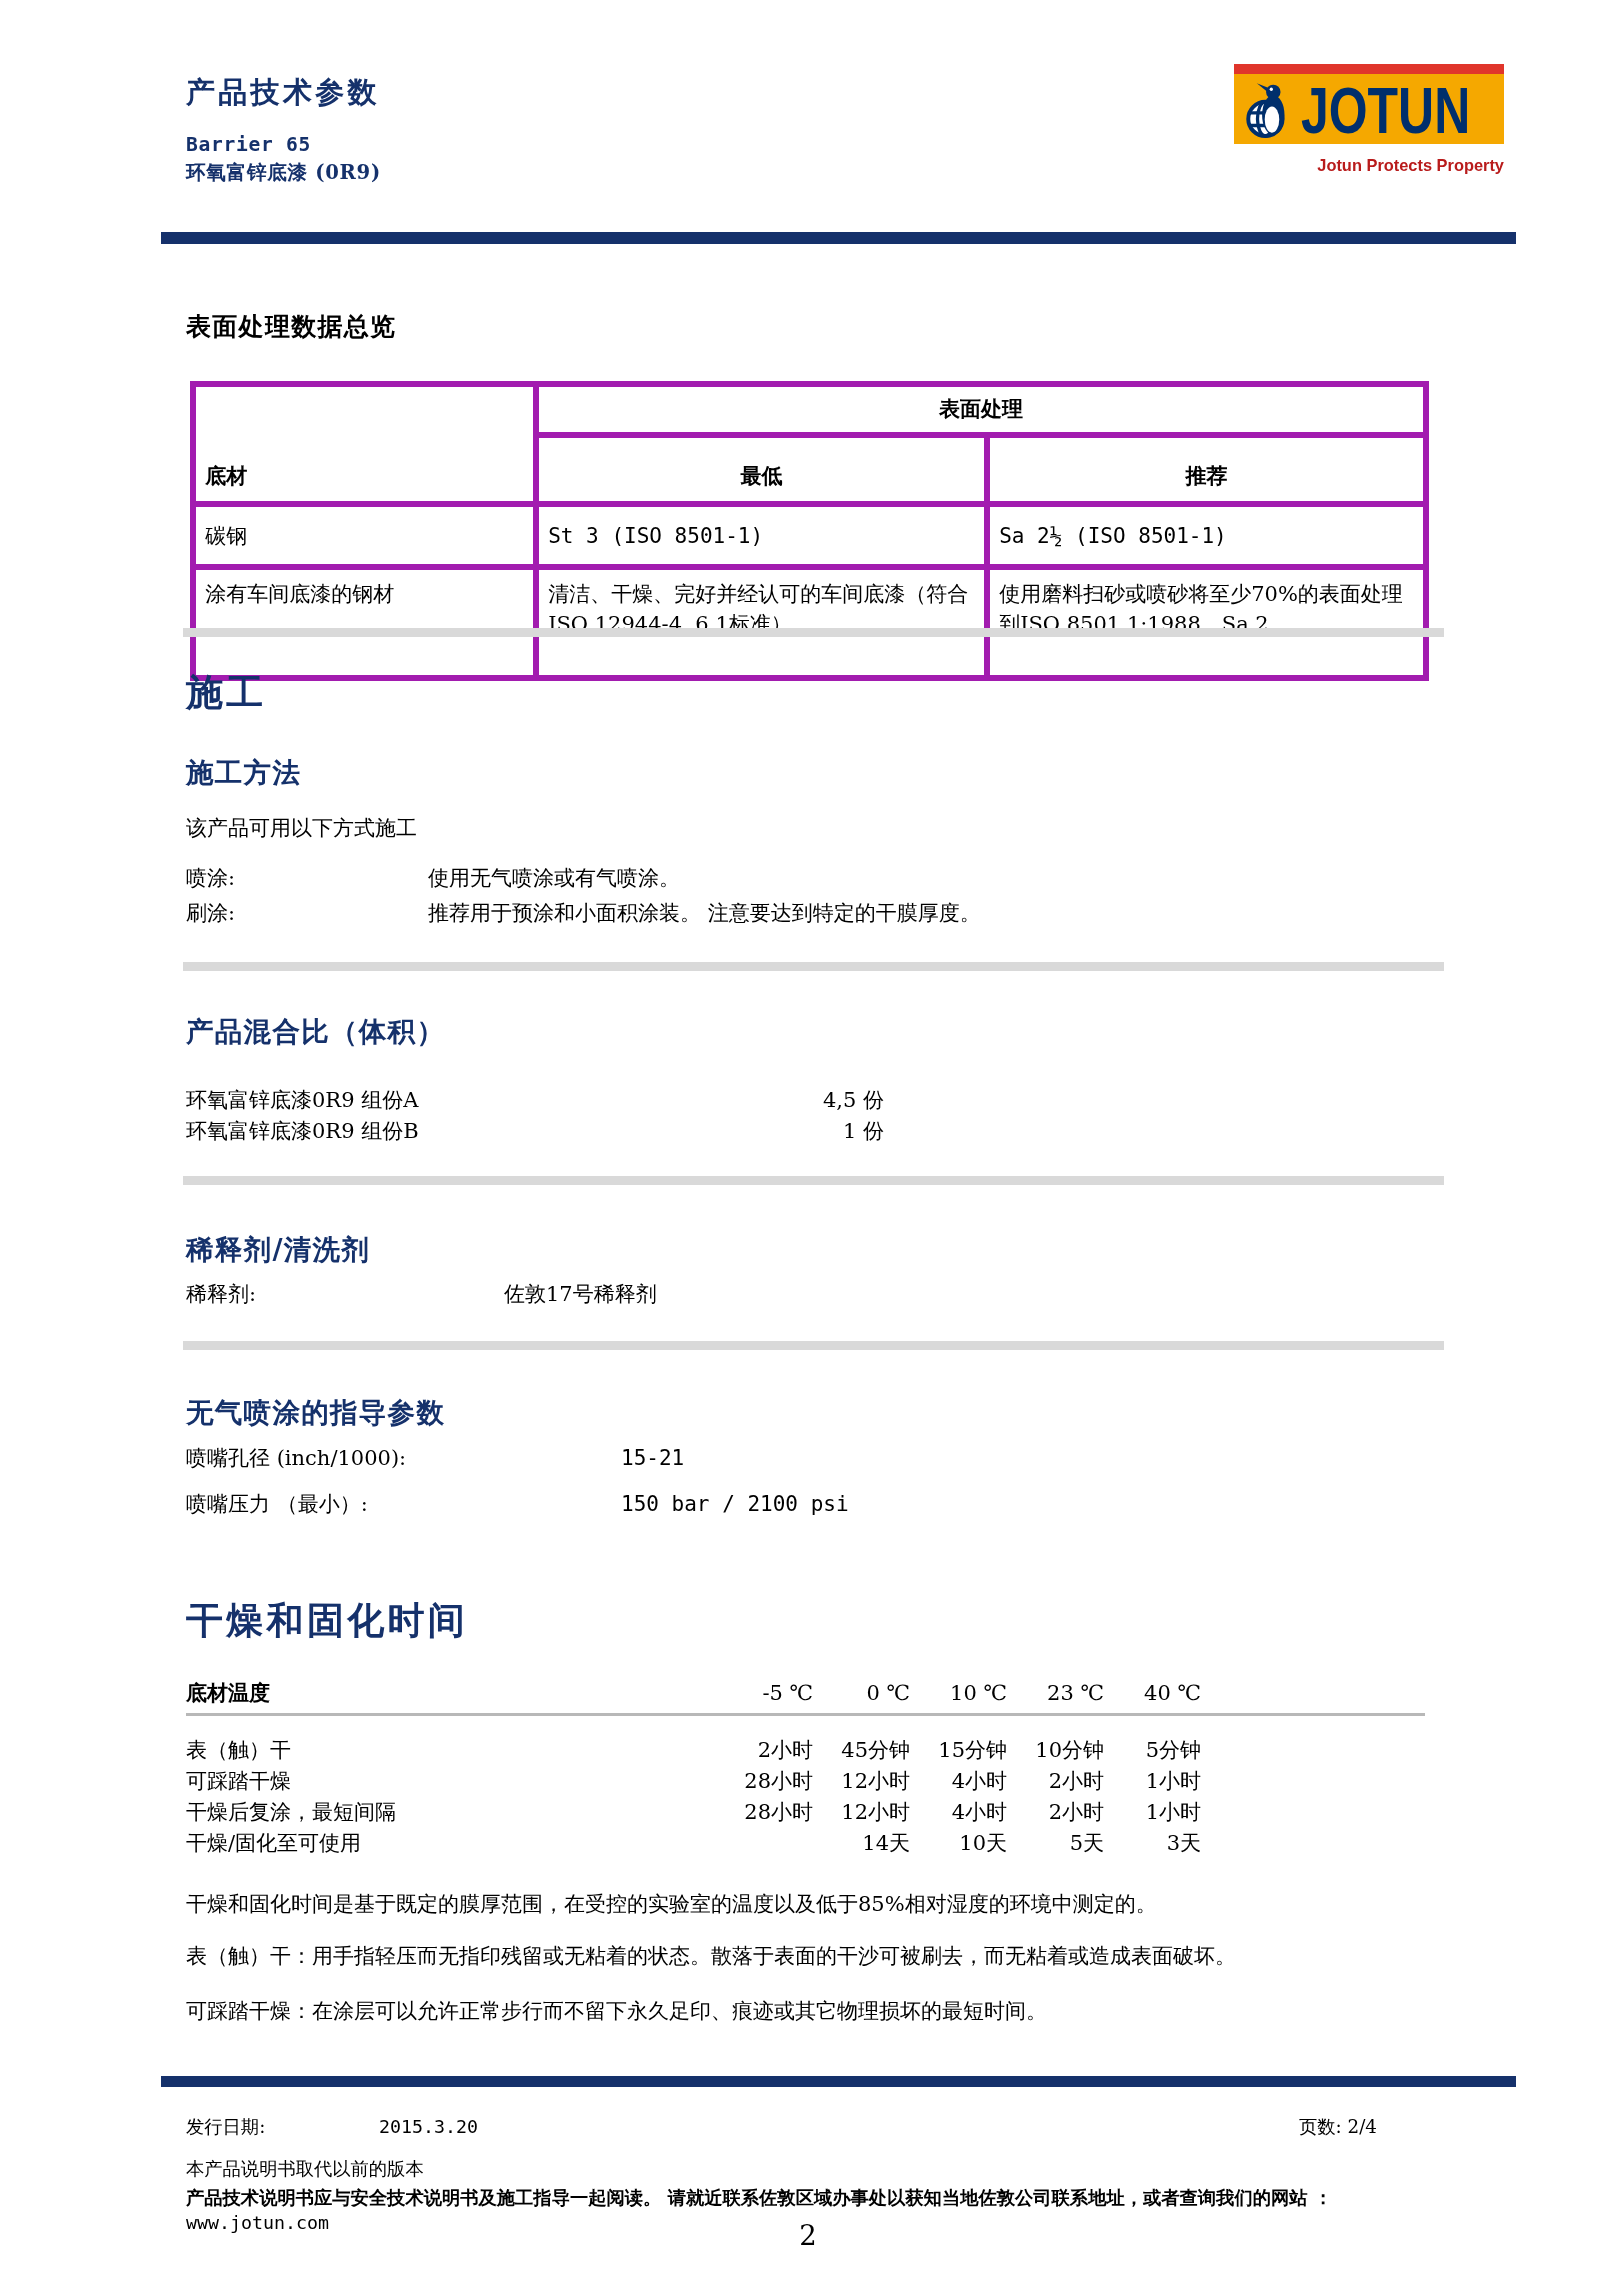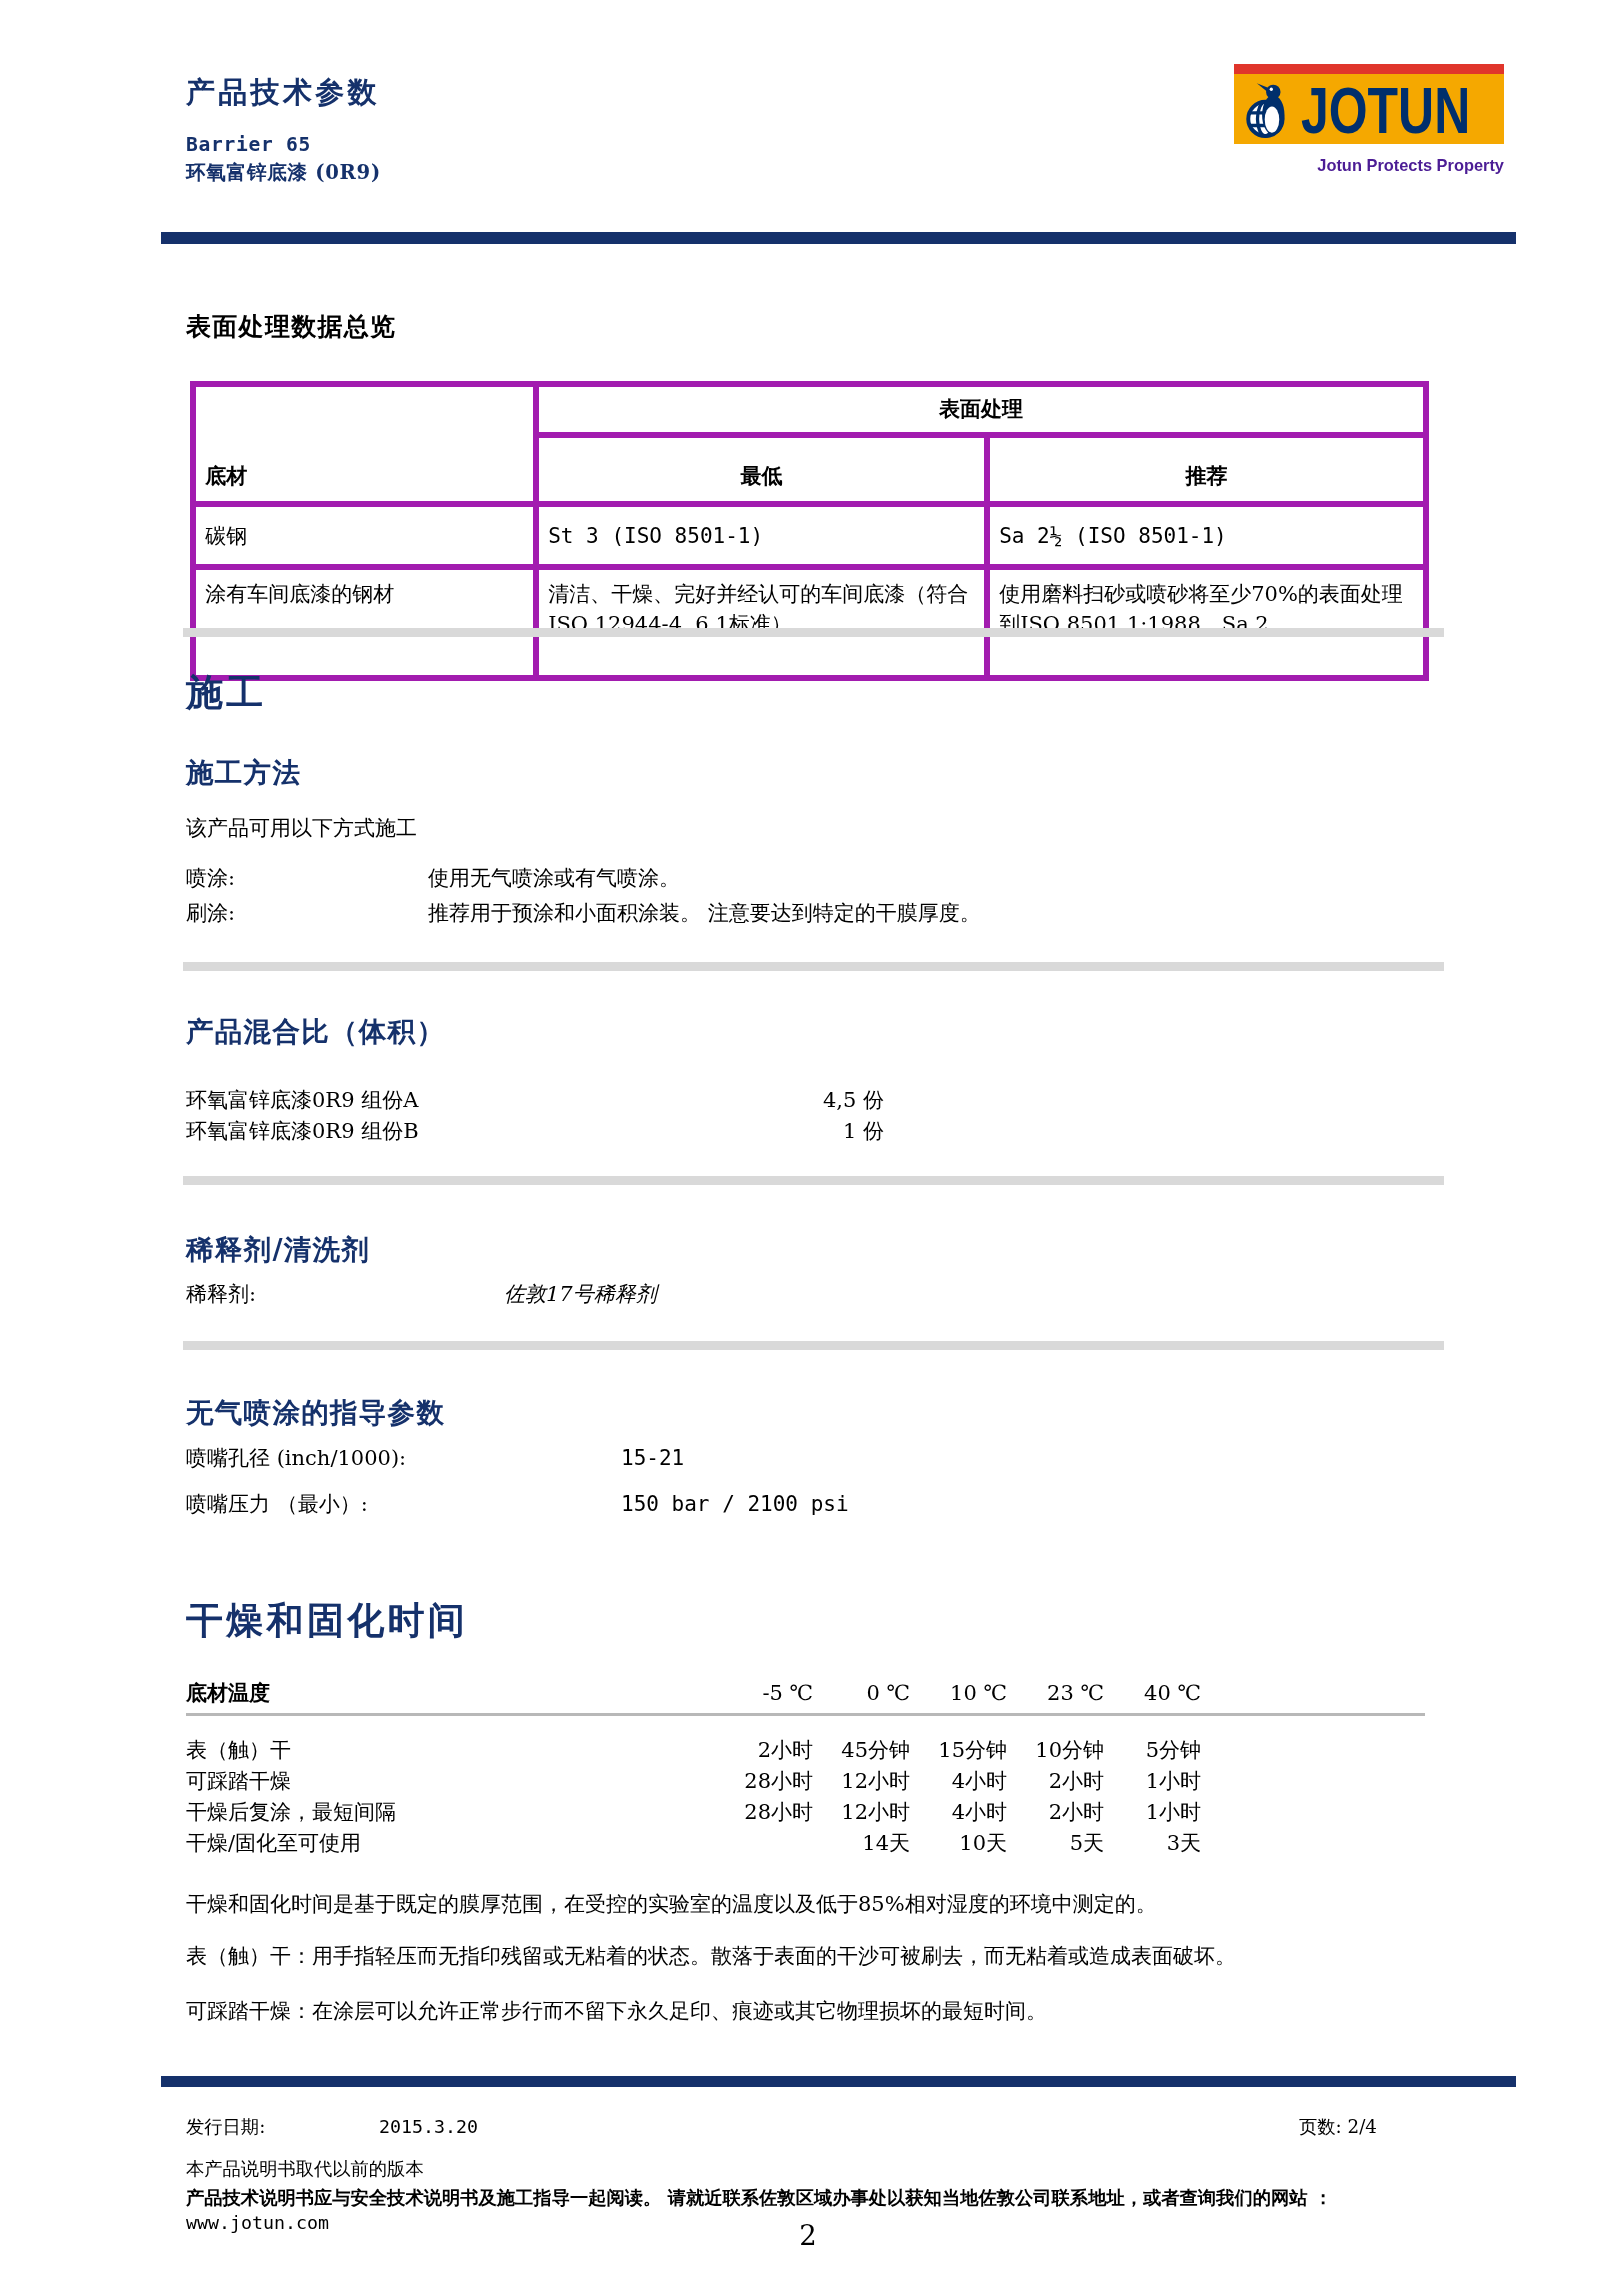--- a/index.html
+++ b/index.html
@@ -24,21 +24,21 @@
   .navy-bar{background:#15316B;height:12.4px;}
   .gray-bar{background:#D9D9D9;height:8.5px;}
 
   
   .logo-box{width:270px;height:80px;}
   .logo-red{height:9.8px;background:#E0352B;}
   .logo-yellow{height:70px;background:#F5A800;position:relative;}
   .logo-word{position:absolute;left:67px;top:5.2px;font-size:64px;font-weight:800;
     color:#002F6C;line-height:1;letter-spacing:0;transform:scaleX(0.78);transform-origin:left top;}
   .logo-penguin{position:absolute;left:9.2px;top:8.5px;}
-  .tagline{font-size:16.4px;font-weight:bold;color:#4c1d95;}
+  .tagline{font-size:16.4px;font-weight:bold;color:#b91c1c;}
 
   
   table.surface{border-collapse:collapse;table-layout:fixed;width:1234px;}
   table.surface td,table.surface th{
     border:6px solid #a21caf;font-size:21px;font-weight:normal;
     padding:3.9px 9.2px;white-space:pre-wrap;line-height:30px;vertical-align:middle;text-align:left;
   }
   table.surface .grp{height:37px;text-align:center;font-weight:bold;border-bottom:none;}
   table.surface .colh{height:49px;vertical-align:bottom;padding-bottom:10.5px;font-weight:bold;}
   table.surface .colh.ctr{text-align:center;}
@@ -150,21 +150,21 @@
   <div class="abs kv-value body-text right-box" style="left:654px;top:1086px;width:230px;">4,5 份</div>
 
   <div class="abs kv-label body-text" style="left:186px;top:1117px;">环氧富锌底漆0R9 组份B</div>
   <div class="abs kv-value body-text right-box" style="left:654px;top:1117px;width:230px;">1 份</div>
 
   <div class="abs gray-bar" style="left:183px;top:1176px;width:1261px;"></div>
 
   <div class="abs h2-sub navy bold" style="left:186px;top:1236px;">稀释剂/清洗剂</div>
 
   <div class="abs kv-label body-text" style="left:186px;top:1280px;">稀释剂:</div>
-  <div class="abs kv-value body-text" style="left:504px;top:1280px;font-style:italic;">佐敦17号稀释剂</div>
+  <div class="abs kv-value body-text" style="left:504px;top:1280px;">佐敦17号稀释剂</div>
 
   <div class="abs gray-bar" style="left:183px;top:1341px;width:1261px;"></div>
 
   <div class="abs h2-sub navy bold" style="left:186px;top:1399px;">无气喷涂的指导参数</div>
 
   <div class="abs kv-label body-text" style="left:186px;top:1444px;">喷嘴孔径 (inch/1000):</div>
   <div class="abs kv-value body-text mono" style="left:621px;top:1444px;">15-21</div>
 
   <div class="abs kv-label body-text" style="left:186px;top:1490px;">喷嘴压力 （最小）:</div>
   <div class="abs kv-value body-text mono" style="left:621px;top:1490px;">150 bar / 2100 psi</div>

